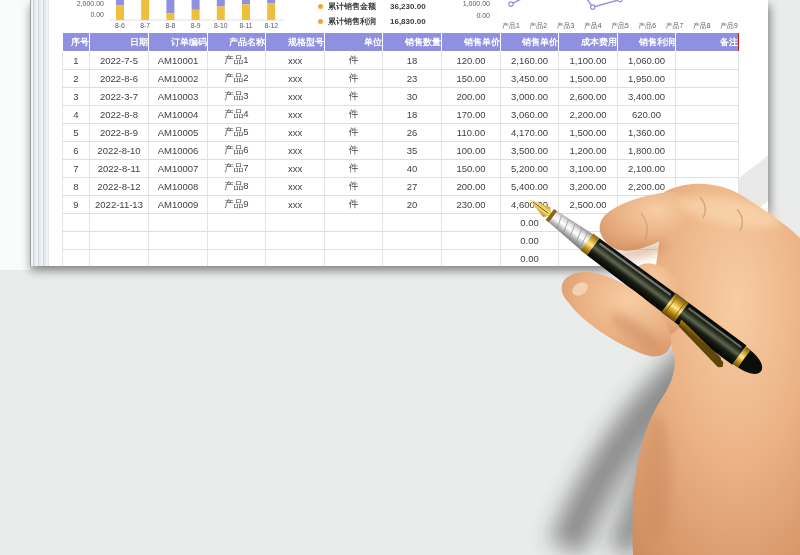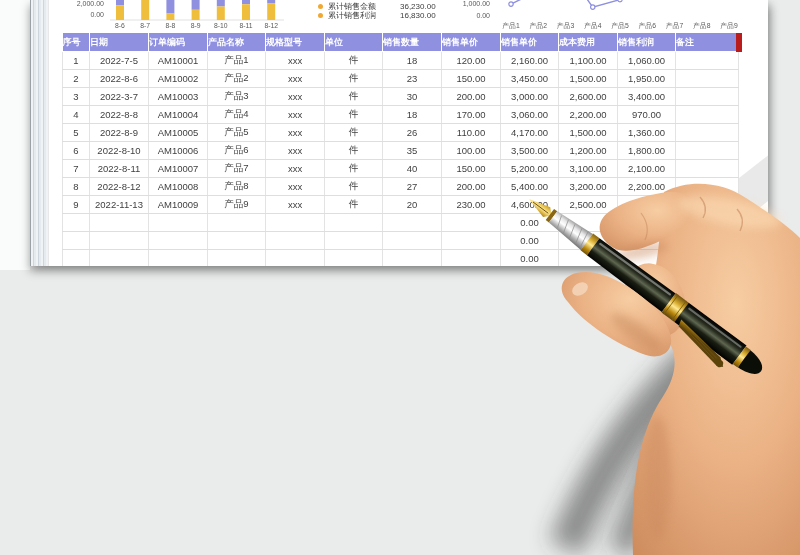--- a/index.html
+++ b/index.html
@@ -23,29 +23,29 @@
   }
   .watermark{position:absolute;background:#d7d7d7;opacity:.55;}
   .wm1{left:630px;top:186px;width:150px;height:36px;transform:rotate(-38deg);}
   .wm2{left:688px;top:236px;width:130px;height:30px;transform:rotate(-38deg);opacity:.4;}
   
   .ylab{position:absolute;font-size:7px;color:#595959;text-align:right;width:60px;}
   .chart-svg{position:absolute;top:0;height:30px;}
   .legend{position:absolute;left:288px;top:0;width:150px;}
   .legend-item{position:absolute;left:0;height:12px;display:flex;align-items:center;}
   .legend-dot{width:5px;height:5px;border-radius:50%;margin-right:5px;flex:none;}
-  .legend-label{font-size:8px;font-weight:normal;color:#3d3d3d;width:62px;}
-  .legend-value{font-size:8px;font-weight:normal;color:#3d3d3d;margin-left:10px;}
+  .legend-label{font-size:8px;font-weight:bold;color:#3d3d3d;width:62px;}
+  .legend-value{font-size:8px;font-weight:bold;color:#3d3d3d;}
   
   .sheet-table{position:absolute;left:32px;top:33px;border-collapse:collapse;table-layout:fixed;}
   .sheet-table th{
     background:#8f90e0;color:#fff;font-weight:bold;font-size:9px;height:18px;
-    border-right:1px solid #fff;border-bottom:1px solid #fff;padding:0;text-align:left;
+    border-right:1px solid #fff;border-bottom:1px solid #fff;padding:0;text-align:right;
   }
-  .sheet-table th:last-child{border-right:6px solid #b91c1c;}
+  .sheet-table th:last-child{border-right:1px solid #b91c1c;}
   .sheet-table td{
     font-size:9.5px;color:#3f3f3f;height:17px;padding:0;text-align:center;
     border-right:1px solid #e3e3e3;border-bottom:1px solid #dedede;background:#fff;
     white-space:nowrap;overflow:hidden;
   }
   .sheet-table td:first-child{border-left:1px solid #e3e3e3;}
   
   .photo{position:absolute;left:400px;top:118px;width:400px;height:437px;}
 </style>
 </head>
@@ -84,21 +84,21 @@
       <rect x="159.2" y="3.5" width="8" height="16.5" fill="#f0be3d"></rect>
       <text x="163.2" y="27.5" text-anchor="middle" font-size="6.8" fill="#595959">8-12</text>
     </svg>
 
   <div class="legend">
     <div class="legend-item" style="top:0;">
       <span class="legend-dot" style="background: rgb(240, 168, 50);"></span>
       <span class="legend-label">累计销售金额</span>
       <span class="legend-value">36,230.00</span>
     </div>
-    <div class="legend-item" style="top:9px;">
+    <div class="legend-item" style="top:15px;">
       <span class="legend-dot" style="background: rgb(240, 168, 50);"></span>
       <span class="legend-label">累计销售利润</span>
       <span class="legend-value">16,830.00</span>
     </div>
   </div>
 
   <div class="ylab" style="left:400px;top:0;">1,000.00</div>
   <div class="ylab" style="left:400px;top:12px;">0.00</div>
   <svg id="lineChart" class="chart-svg" style="left:468px;width:272px;" viewBox="0 0 272 30">
       <polyline points="13,4.100000000000001 40.25,-9.25 67.5,-31 94.75,7.1 122,-0.3999999999999986 149.25,-7 176.5,-11.5 203.75,-13 231,-11.5" fill="none" stroke="#8f90e0" stroke-width="1.4"></polyline>
@@ -200,21 +200,21 @@
           <td>4</td>
           <td>2022-8-8</td>
           <td>AM10004</td>
           <td>产品4</td>
           <td>xxx</td>
           <td>件</td>
           <td>18</td>
           <td>170.00</td>
           <td>3,060.00</td>
           <td>2,200.00</td>
-          <td>970.00</td>
+          <td>620.00</td>
           <td></td>
         </tr>
         <tr>
           <td>5</td>
           <td>2022-8-9</td>
           <td>AM10005</td>
           <td>产品5</td>
           <td>xxx</td>
           <td>件</td>
           <td>26</td>

